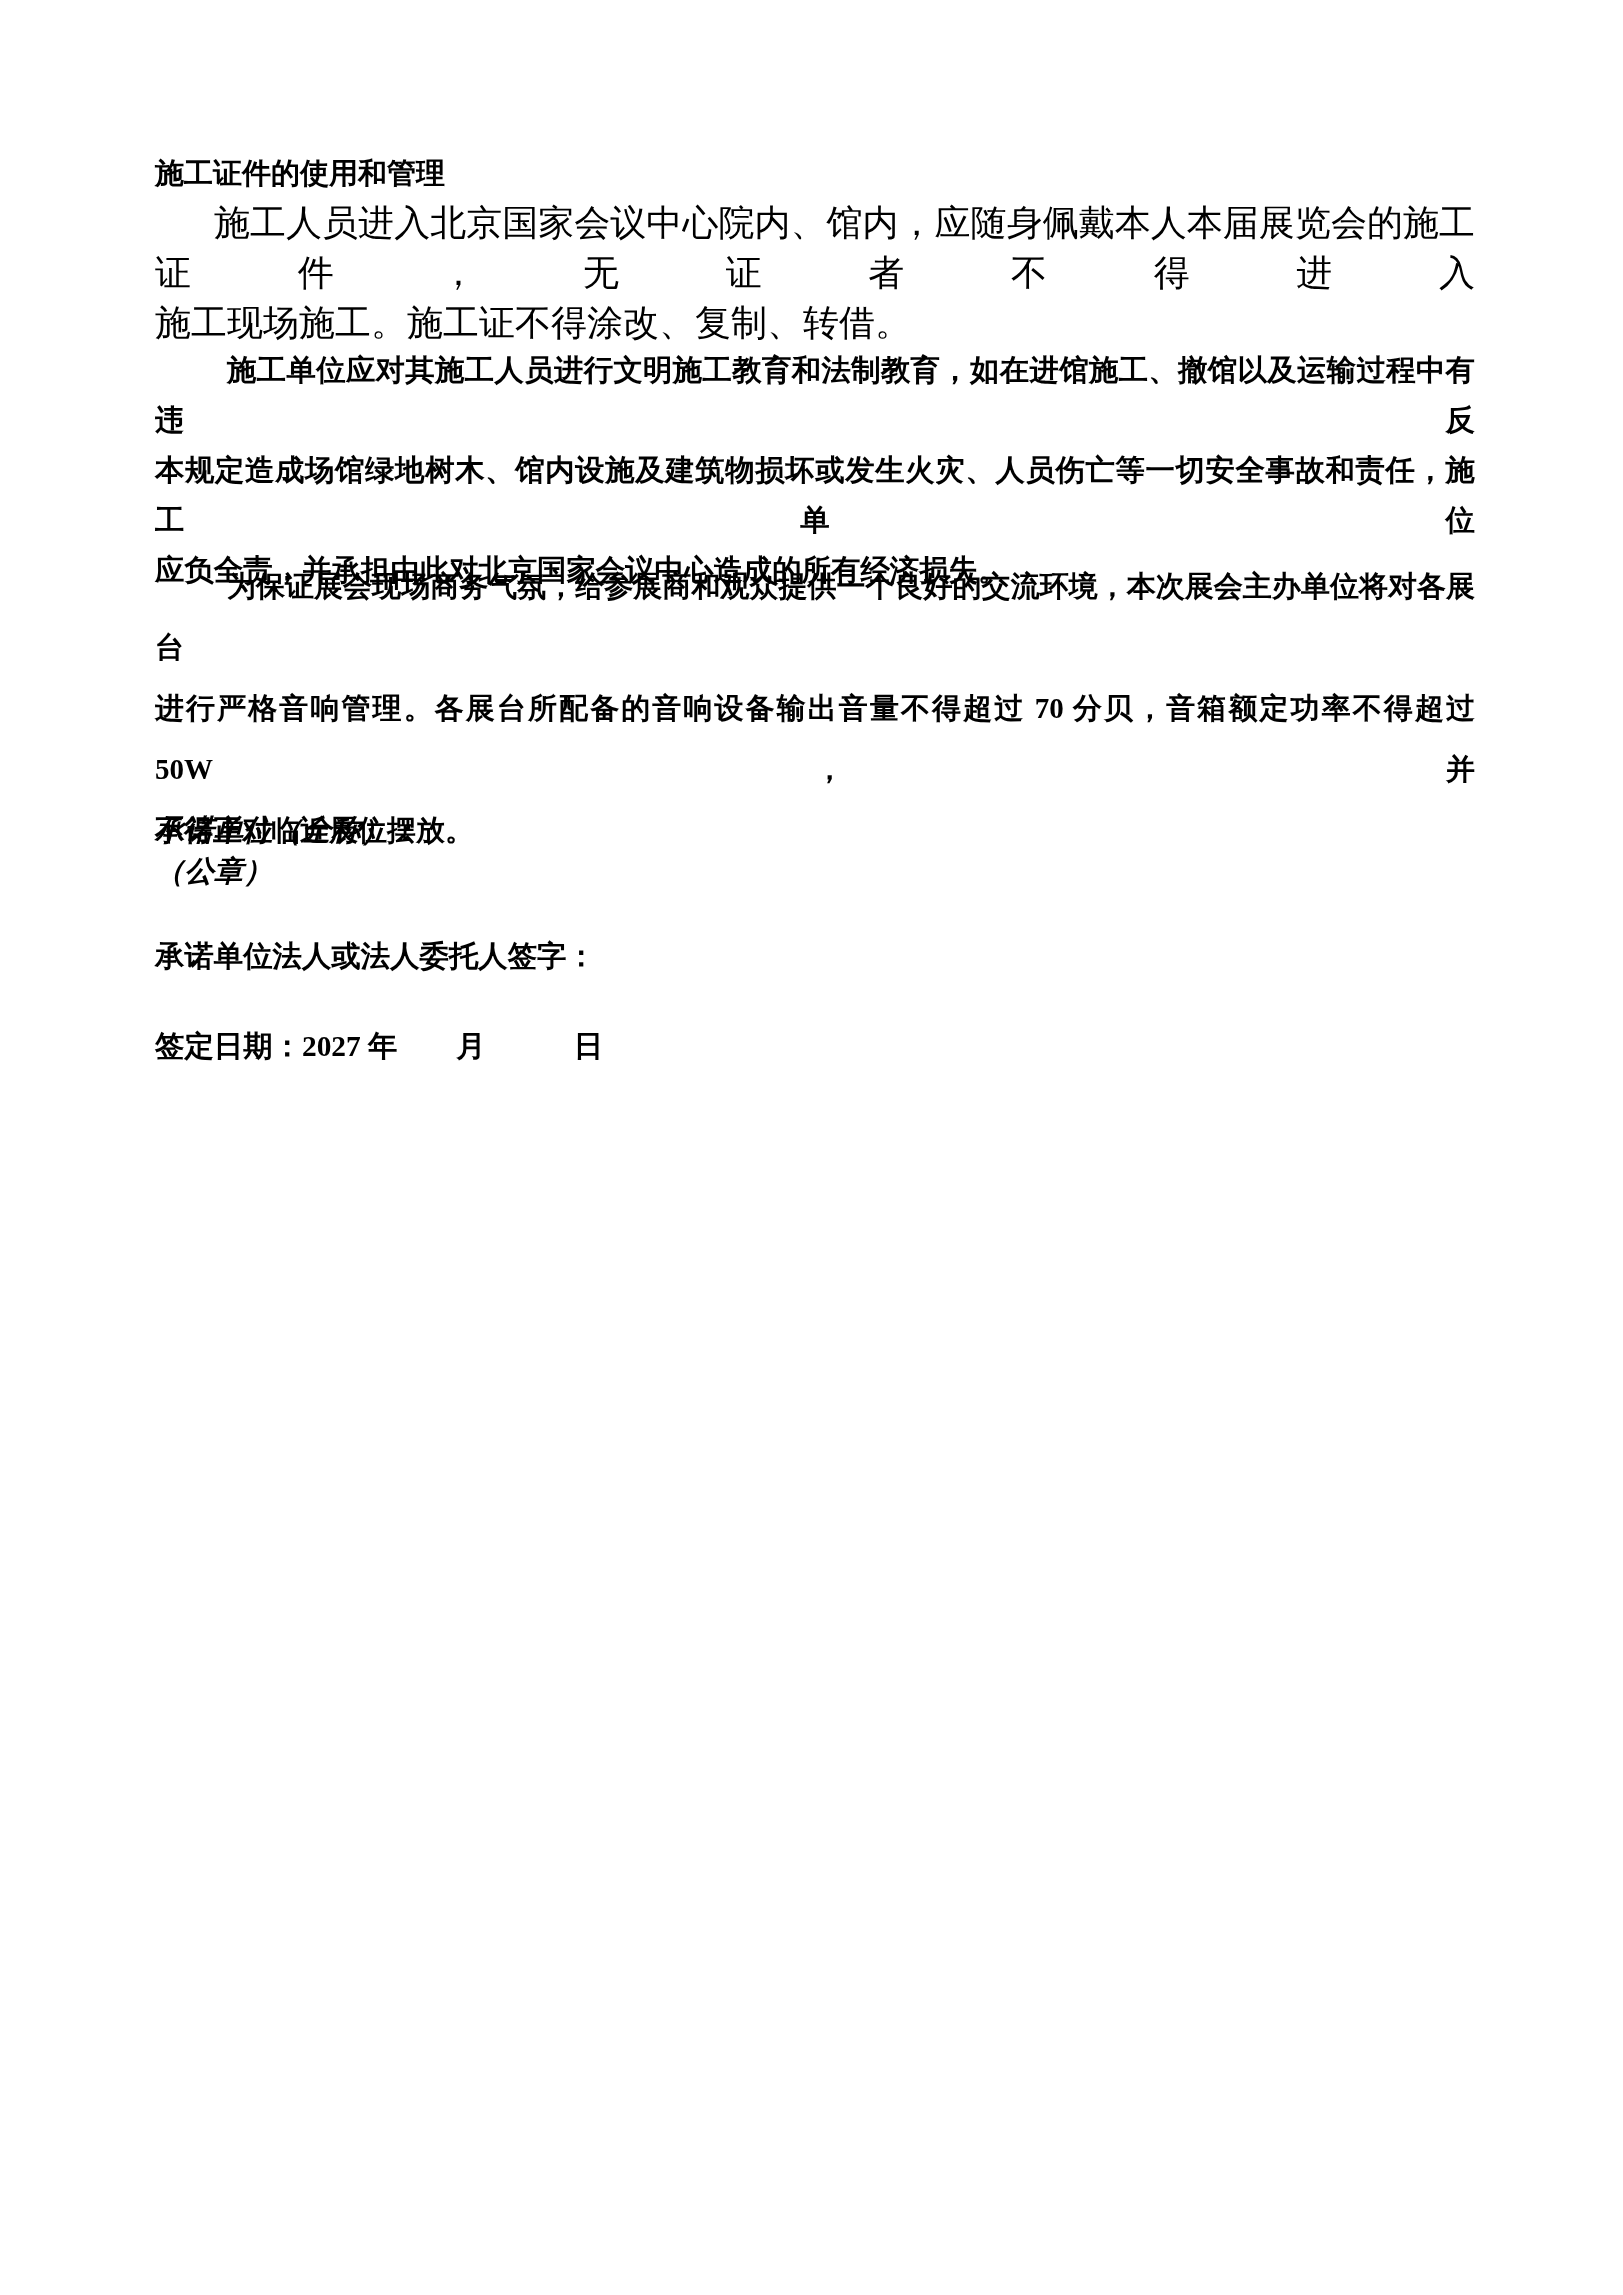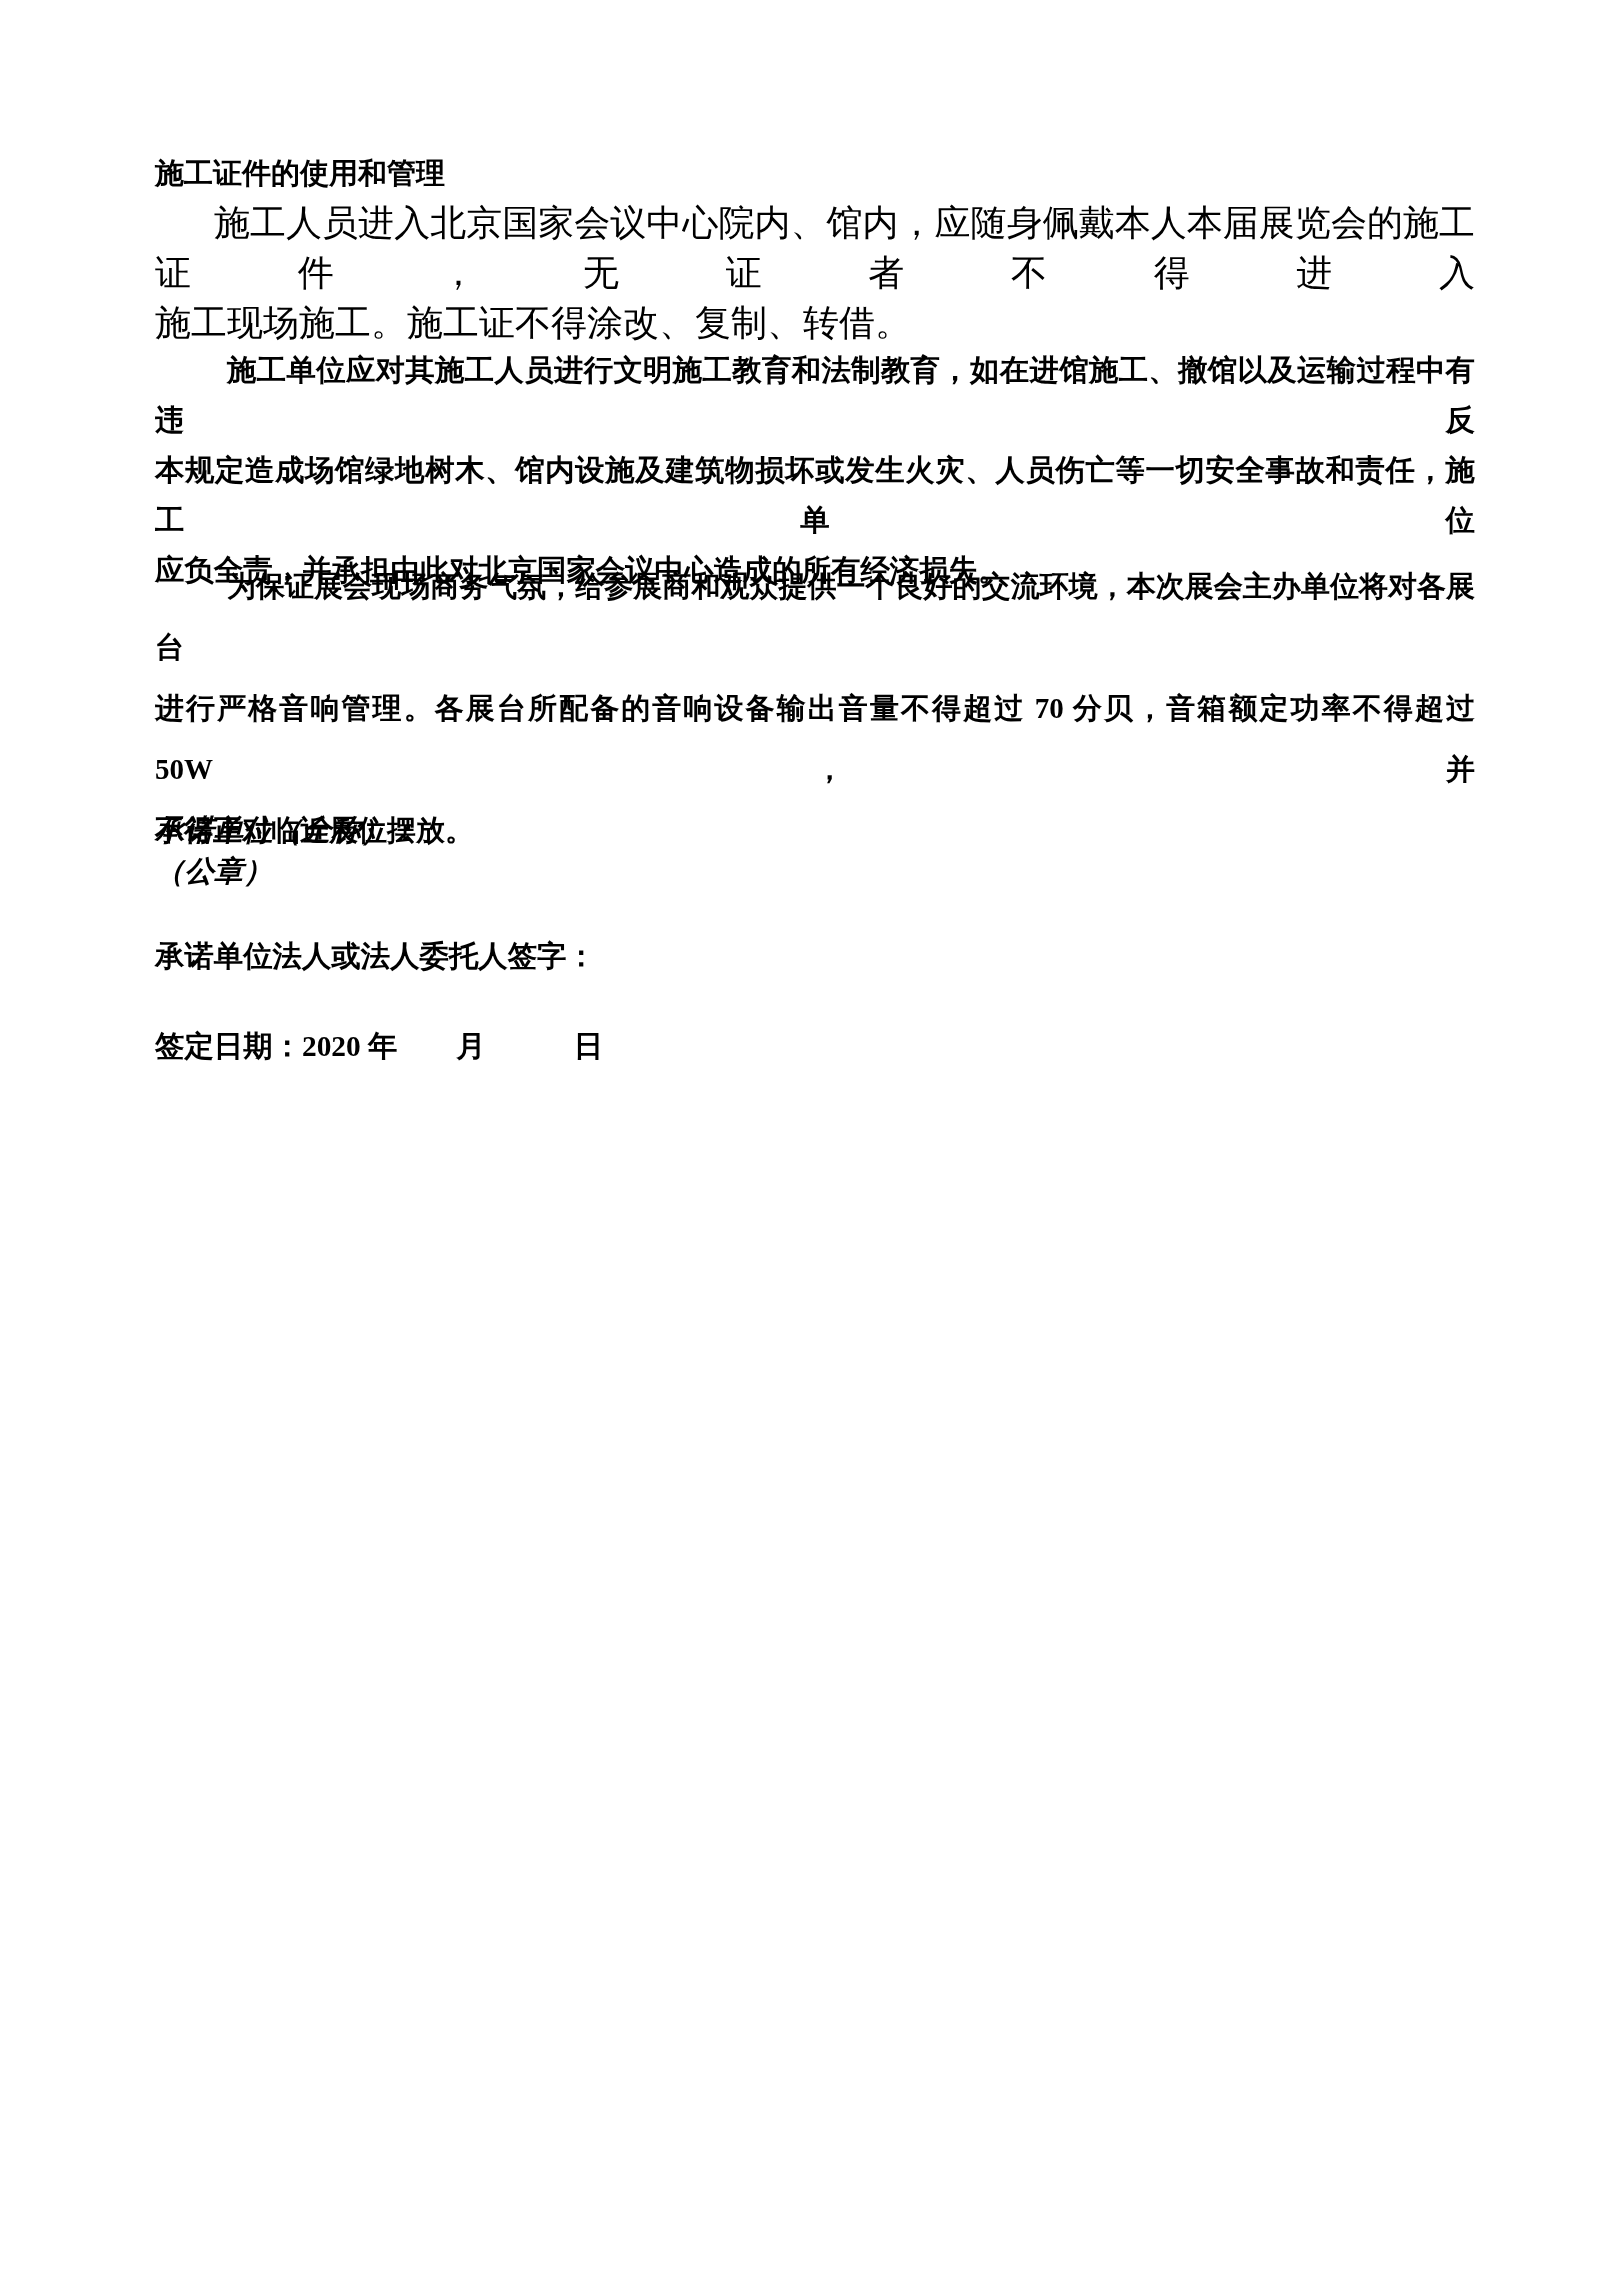--- a/index.html
+++ b/index.html
@@ -87,18 +87,18 @@
     <div class="line">不得正对临近展位摆放。</div>
   </div>
 
   <div class="block sig" style="top:810px;font-style:italic;">
     <div>承诺单位（全称）：</div>
     <div>（公章）</div>
   </div>
 
   <div class="block sig" style="top:936px;">承诺单位法人或法人委托人签字：</div>
 
-  <div class="block sig" style="top:1026px;">签定日期：2020 年　　月　　　日</div>
+  <div class="block sig" style="top:1026px;">签定日期：2027 年　　月　　　日</div>
 
   <div class="page-number">39</div>
 
 </div>
 
 
 </body></html>

